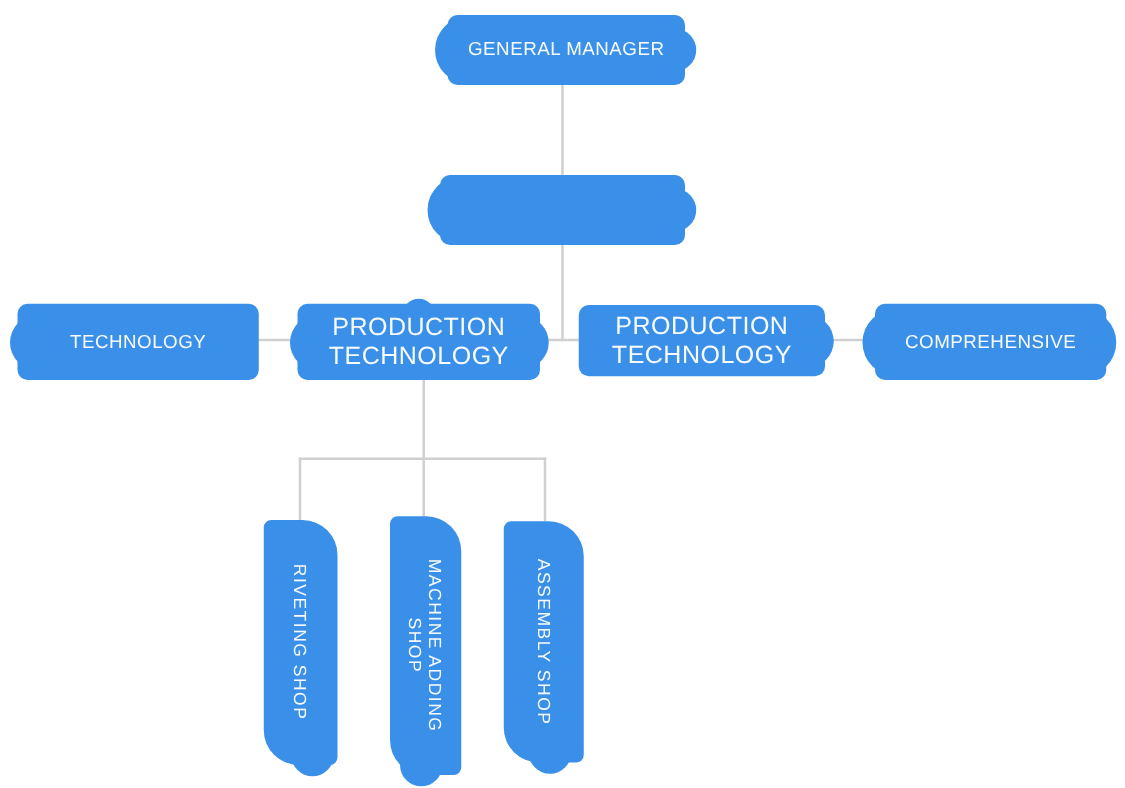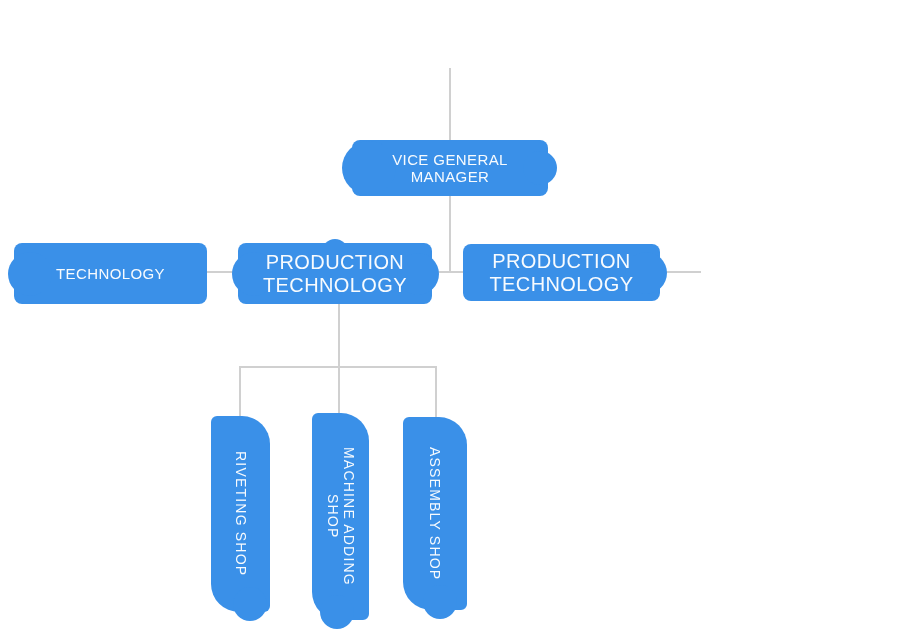--- a/index.html
+++ b/index.html
@@ -62,44 +62,53 @@
   <div class="line" style="left:449px;top:196px;width:2px;height:77px;"></div>
   <div class="line" style="left:206px;top:271px;width:33px;height:2px;"></div>
   <div class="line" style="left:431px;top:271px;width:33px;height:2px;"></div>
   <div class="line" style="left:664px;top:271px;width:37px;height:2px;"></div>
   <div class="line" style="left:338px;top:303px;width:2px;height:64px;"></div>
   <div class="line" style="left:239px;top:366px;width:198px;height:2px;"></div>
   <div class="line" style="left:239px;top:366px;width:2px;height:50px;"></div>
   <div class="line" style="left:338px;top:366px;width:2px;height:49px;"></div>
   <div class="line" style="left:435px;top:366px;width:2px;height:51px;"></div>
 
+  <div class="node" style="left:358px;top:12px;width:190px;height:56px;">
+    <span class="bump bl-lg"></span>
+    <span class="bump br-sm"></span>
+    <span class="lbl">GENERAL MANAGER</span>
+  </div>
 
   <div class="node" style="left:352px;top:140px;width:196px;height:56px;">
     <span class="bump bl-lg"></span>
     <span class="bump br-sm"></span>
-    <span class="lbl">VICE GENERAL MANAGER</span>
   </div>
 
   <div class="node" style="left:14px;top:243px;width:193px;height:61px;">
     <span class="bump bl-md"></span>
     <span class="lbl">TECHNOLOGY</span>
   </div>
 
   <div class="node sm-text" style="left:238px;top:243px;width:194px;height:61px;">
     <span class="bump bl-md"></span>
     <span class="bump br-md"></span>
     <span class="bump bt-sm"></span>
     <span class="lbl">PRODUCTION TECHNOLOGY</span>
   </div>
 
   <div class="node sm-text" style="left:463px;top:244px;width:197px;height:57px;">
     <span class="bump br-md"></span>
     <span class="lbl">PRODUCTION TECHNOLOGY</span>
   </div>
 
+  <div class="node" style="left:700px;top:243px;width:185px;height:61px;">
+    <span class="bump bl-lg"></span>
+    <span class="bump br-lg"></span>
+    <span class="lbl">COMPREHENSIVE</span>
+  </div>
 
   <div class="node vnode" style="left:211px;top:416px;width:59px;height:196px;">
     <span class="bump bb-tab" style="left:22px;"></span>
     <span class="lbl">RIVETING SHOP</span>
   </div>
 
   <div class="node vnode" style="left:312px;top:413px;width:57px;height:207px;">
     <span class="bump bb-tab" style="left:8px;"></span>
     <span class="lbl">MACHINE ADDING SHOP</span>
   </div>

